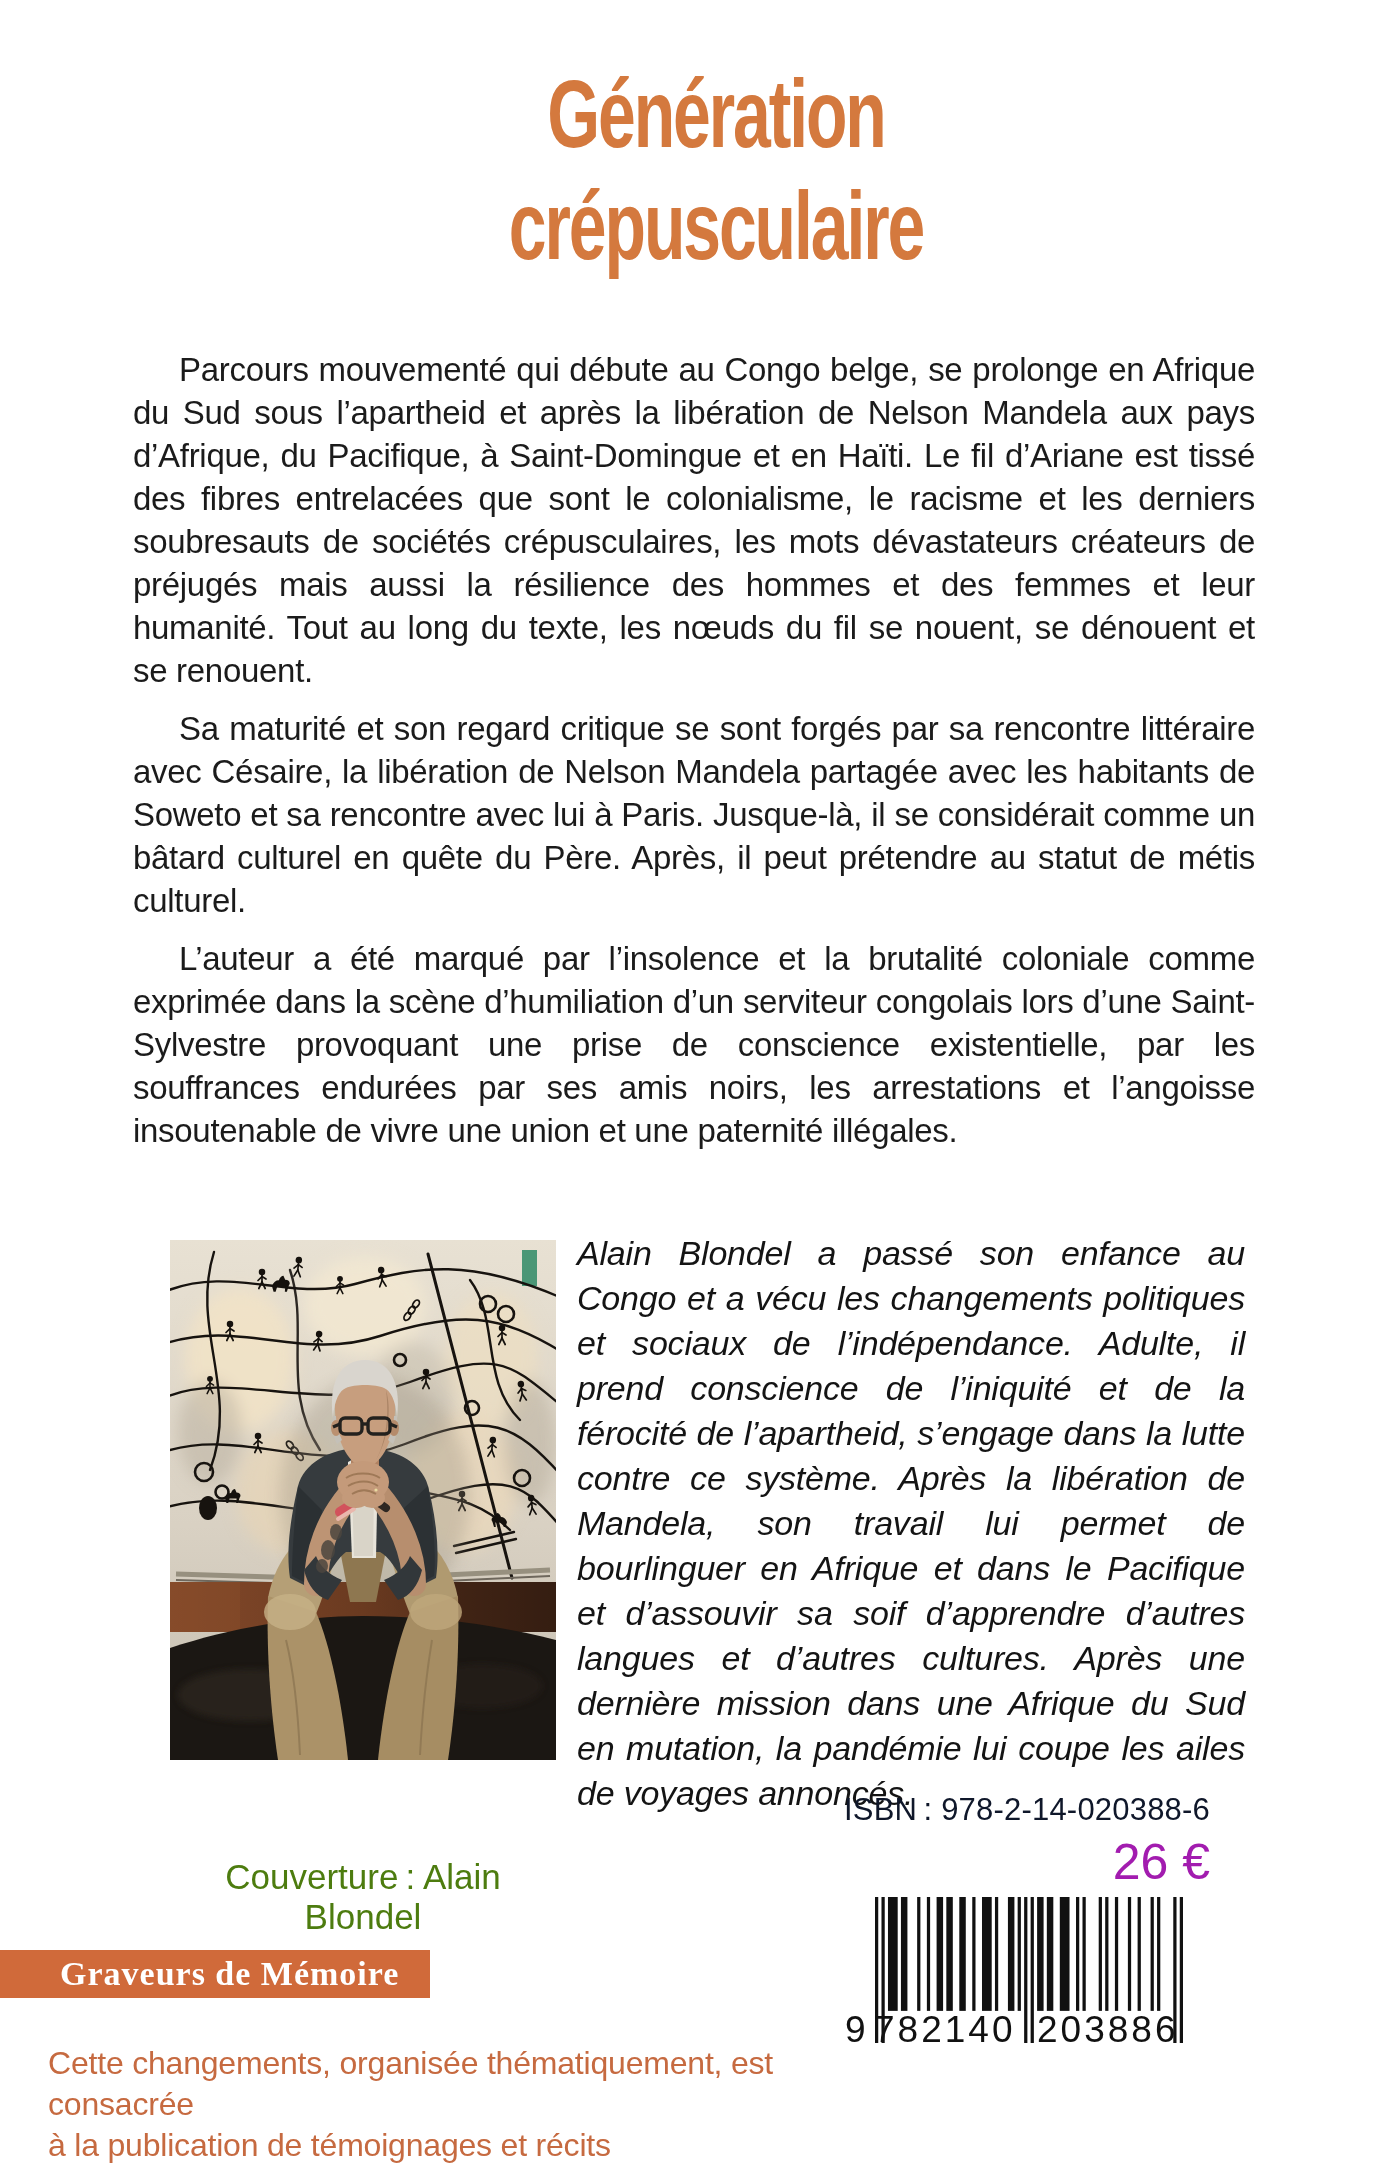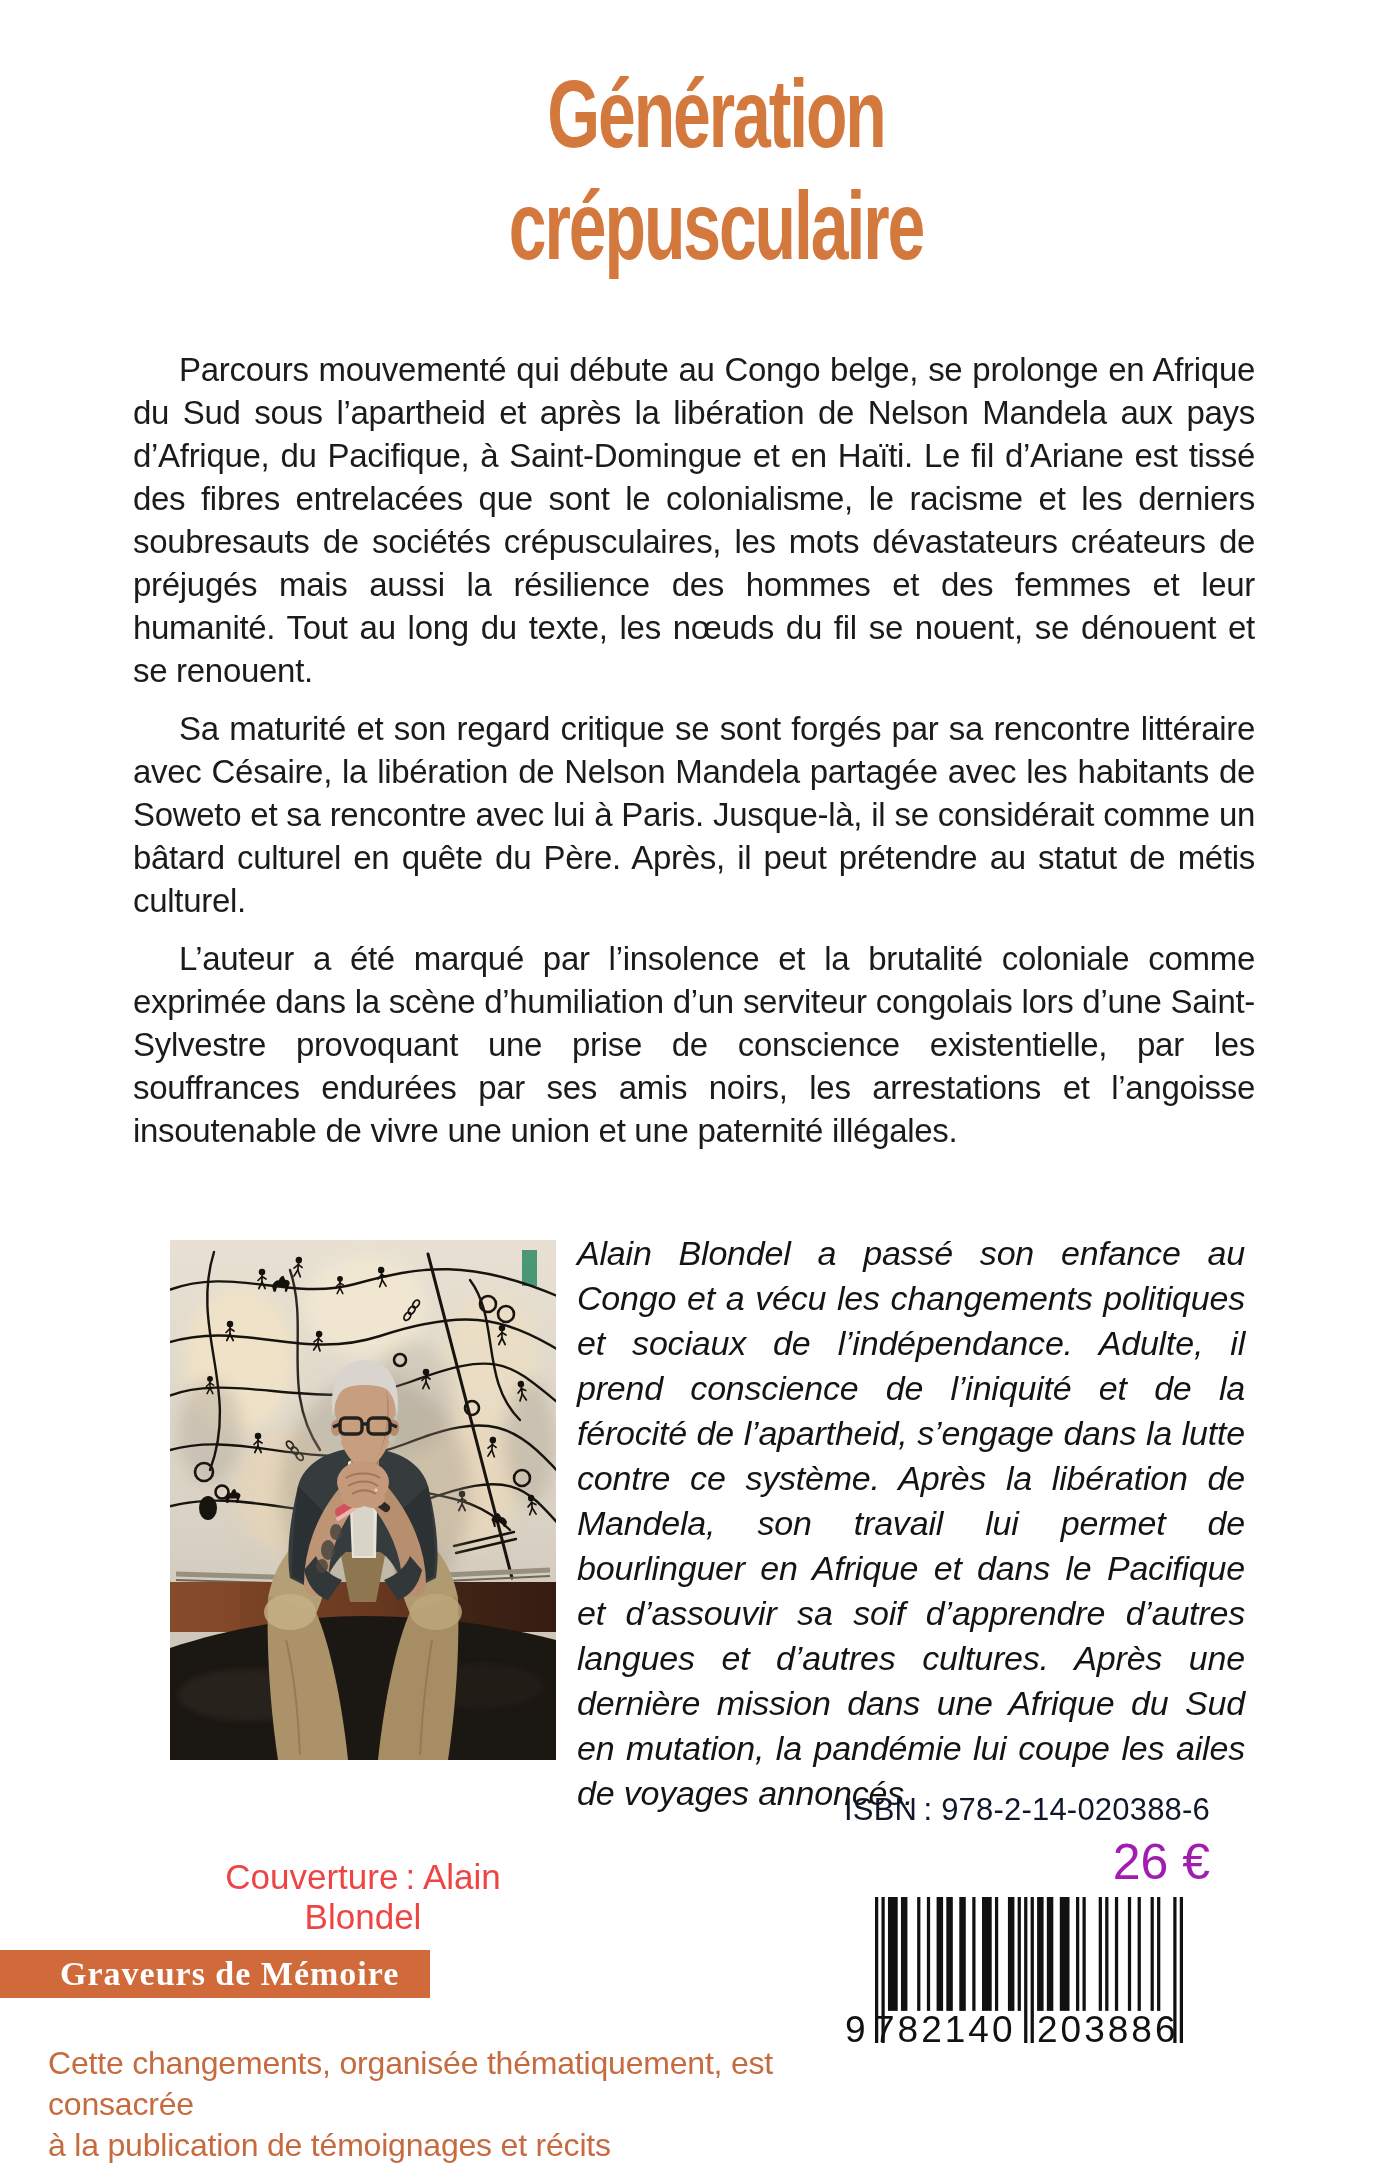--- a/index.html
+++ b/index.html
@@ -27,21 +27,21 @@
   .author-photo svg{display:block;}
   
   .author-bio{
     position:absolute;left:577px;top:1231px;width:668px;
     font-style:italic;font-size:34px;line-height:45px;letter-spacing:-.2px;
     text-align:justify;color:#141414;
   }
   
   .isbn{position:absolute;right:190px;top:1792px;font-size:31px;letter-spacing:.2px;color:#0f172a;}
   .price{position:absolute;right:190px;top:1833px;font-size:50px;color:#a21caf;}
-  .cover-credit{position:absolute;left:170px;top:1857px;width:386px;text-align:center;font-size:35px;color:#ef4444;}
+  .cover-credit{position:absolute;left:170px;top:1857px;width:386px;text-align:center;font-size:35px;color:#4d7c0f;}
   
   .barcode{position:absolute;left:845px;top:1897px;width:345px;height:160px;}
   .barcode svg{position:absolute;left:30px;top:0;width:308px;height:146px;}
   .bc-digits span{position:absolute;top:112px;font-size:37px;color:#111;}
   .bc-9{left:0;width:34px;text-align:left;}
   .bc-left{left:29px;width:130px;text-align:center;letter-spacing:3px;}
   .bc-right{left:192px;width:130px;text-align:center;letter-spacing:3px;}
   
   .collection-banner{
     position:absolute;left:0;top:1950px;width:430px;height:48px;

